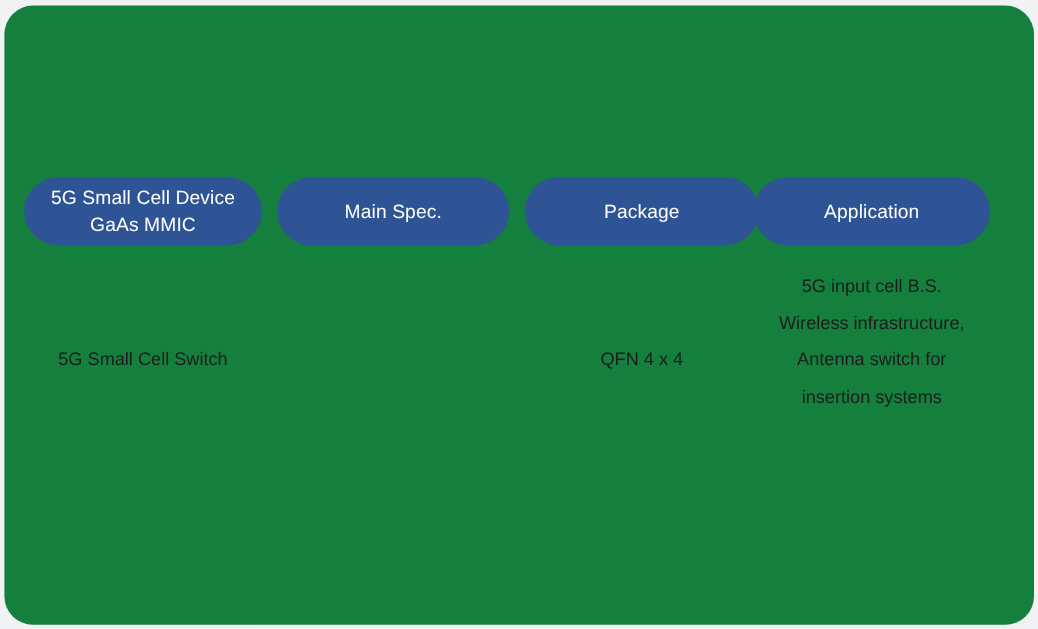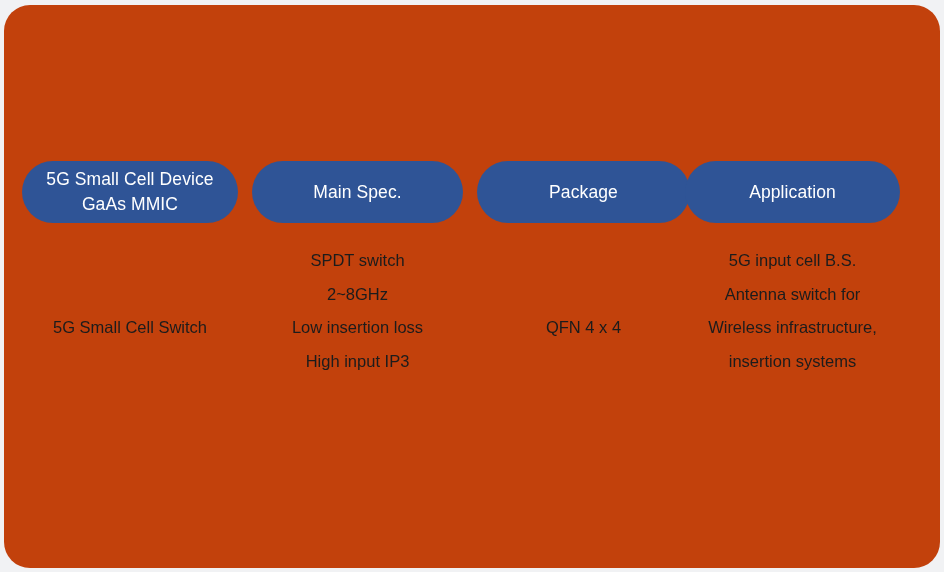--- a/index.html
+++ b/index.html
@@ -14,21 +14,21 @@
     font-family: "Liberation Sans", sans-serif;
     overflow: hidden;
   }
 
   #card {
     position: absolute;
     left: 4px;
     top: 5px;
     width: 936px;
     height: 563px;
-    background: #c2410c;
+    background: #15803d;
     border-radius: 26px;
     overflow: hidden;
   }
 
   #columns {
     position: absolute;
     left: 0;
     top: 0;
     width: 936px;
     height: 563px;
@@ -101,43 +101,37 @@
       </div>
       <div class="col-body single-line">
         <span class="body-line">5G Small Cell Switch</span>
       </div>
     </div>
 
     <div class="column col-1">
       <div class="pill">
         <span class="pill-label">Main Spec.</span>
       </div>
-      <div class="col-body">
-        <span class="body-line">SPDT switch</span>
-        <span class="body-line">2~8GHz</span>
-        <span class="body-line">Low insertion loss</span>
-        <span class="body-line">High input IP3</span>
-      </div>
     </div>
 
     <div class="column col-2">
       <div class="pill">
         <span class="pill-label">Package</span>
       </div>
       <div class="col-body single-line">
         <span class="body-line">QFN 4 x 4</span>
       </div>
     </div>
 
     <div class="column col-3">
       <div class="pill">
         <span class="pill-label">Application</span>
       </div>
       <div class="col-body">
         <span class="body-line">5G input cell B.S.</span>
+        <span class="body-line">Wireless infrastructure,</span>
         <span class="body-line">Antenna switch for</span>
-        <span class="body-line">Wireless infrastructure,</span>
         <span class="body-line">insertion systems</span>
       </div>
     </div>
 
   </div>
 </div>
 
 </body></html>

